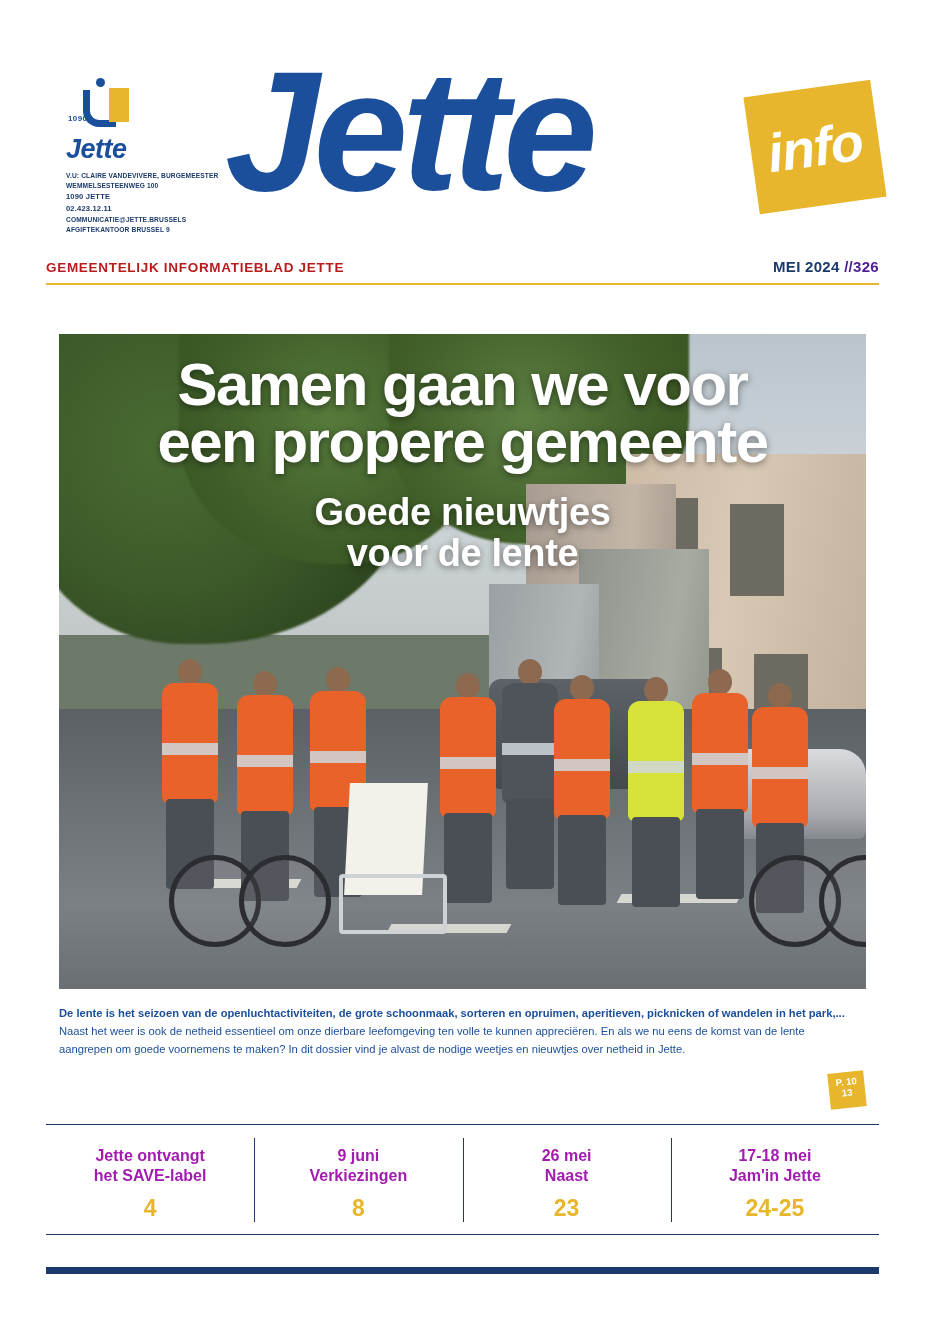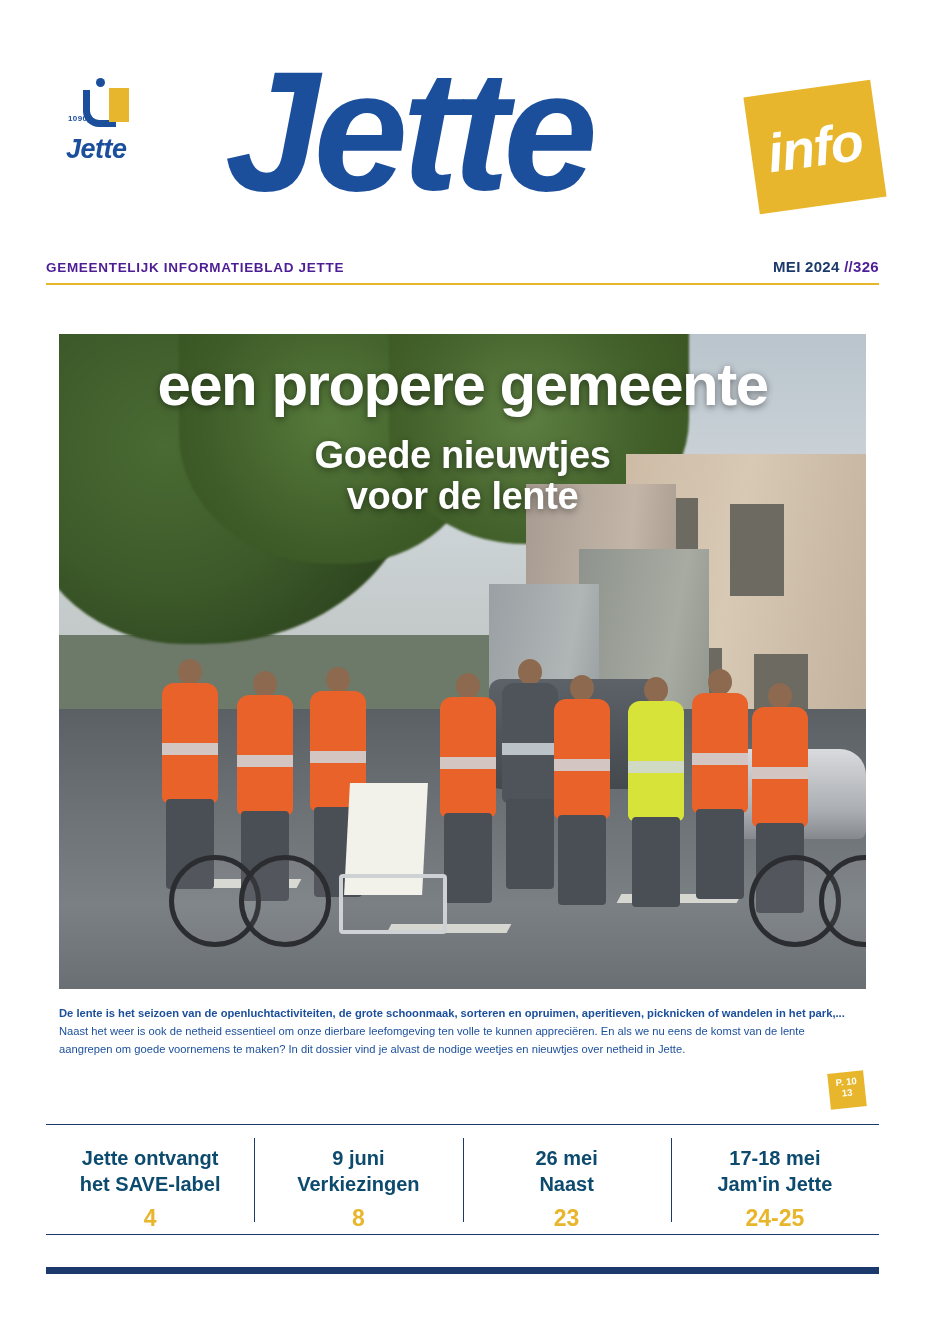--- a/index.html
+++ b/index.html
@@ -142,21 +142,21 @@
     display: flex;
     justify-content: space-between;
     align-items: flex-end;
     padding-bottom: 8px;
     border-bottom: 2px solid #e8b62c;
   }
   .subhead-left {
     font-size: 13.5px;
     font-weight: 700;
     letter-spacing: 0.7px;
-    color: #4c1d95;
+    color: #b91c1c;
     text-transform: uppercase;
   }
   .subhead-right {
     font-size: 15px;
     font-weight: 700;
     color: #1b3a6b;
     letter-spacing: 0.3px;
   }
   .subhead-right .issue {
     color: #4c1d95;
@@ -413,23 +413,23 @@
     position: relative;
   }
   .teaser + .teaser:before {
     content: "";
     position: absolute;
     left: 0; top: 14px; bottom: 12px;
     width: 1px;
     background: #1b3a6b;
   }
   .teaser-l1, .teaser-l2 {
-    font-size: 20px;
-    font-weight: 700;
-    color: #0c4a6e;
+    font-size: 16px;
+    font-weight: 700;
+    color: #a21caf;
     line-height: 1.28;
   }
   .teaser-page {
     margin-top: 8px;
     font-size: 23px;
     font-weight: 700;
     color: #e8b62c;
   }
   .rule-bottom {
     position: absolute;
@@ -454,20 +454,28 @@
   <div class="masthead">
 
     <div class="logo-block">
       <div class="logo-mark">
         <div class="logo-dot"></div>
         <div class="logo-hook"></div>
         <div class="logo-square"></div>
         <div class="logo-1090">1090</div>
       </div>
       <div class="logo-word">Jette</div>
+      <div class="imprint">
+        <div>V.U: CLAIRE VANDEVIVERE, BURGEMEESTER</div>
+        <div>WEMMELSESTEENWEG 100</div>
+        <div class="bigger">1090 JETTE</div>
+        <div class="bigger">02.423.12.11</div>
+        <div>COMMUNICATIE@JETTE.BRUSSELS</div>
+        <div>AFGIFTEKANTOOR BRUSSEL 9</div>
+      </div>
     </div>
 
     <div class="title-jette">Jette</div>
 
     <div class="info-badge">
       <span>info</span>
     </div>
   </div>
 
   <div class="subhead">
@@ -560,20 +568,21 @@
     <div class="bike" style="left:110px;">
       <div class="w"></div>
         <div class="w w2"></div>
     </div>
     <div class="bike" style="left:690px;">
       <div class="w"></div>
         <div class="w w2"></div>
     </div>
 
     <div class="cover-overlay-text">
+      <div class="cover-h1">Samen gaan we voor</div>
       <div class="cover-h1">een propere gemeente</div>
       <div class="cover-h2">Goede nieuwtjes</div>
       <div class="cover-h2" style="margin-top:0">voor de lente</div>
     </div>
   </div>
 
   <div class="lead">
     <b>De lente is het seizoen van de openluchtactiviteiten, de grote schoonmaak, sorteren en opruimen, aperitieven, picknicken of wandelen in het park,...</b><span> Naast het weer is ook de netheid essentieel om onze dierbare leefomgeving ten volle te kunnen appreciëren. En als we nu eens de komst van de lente aangrepen om goede voornemens te maken? In dit dossier vind je alvast de nodige weetjes en nieuwtjes over netheid in Jette.</span>
   </div>
   <div class="page-badge">

